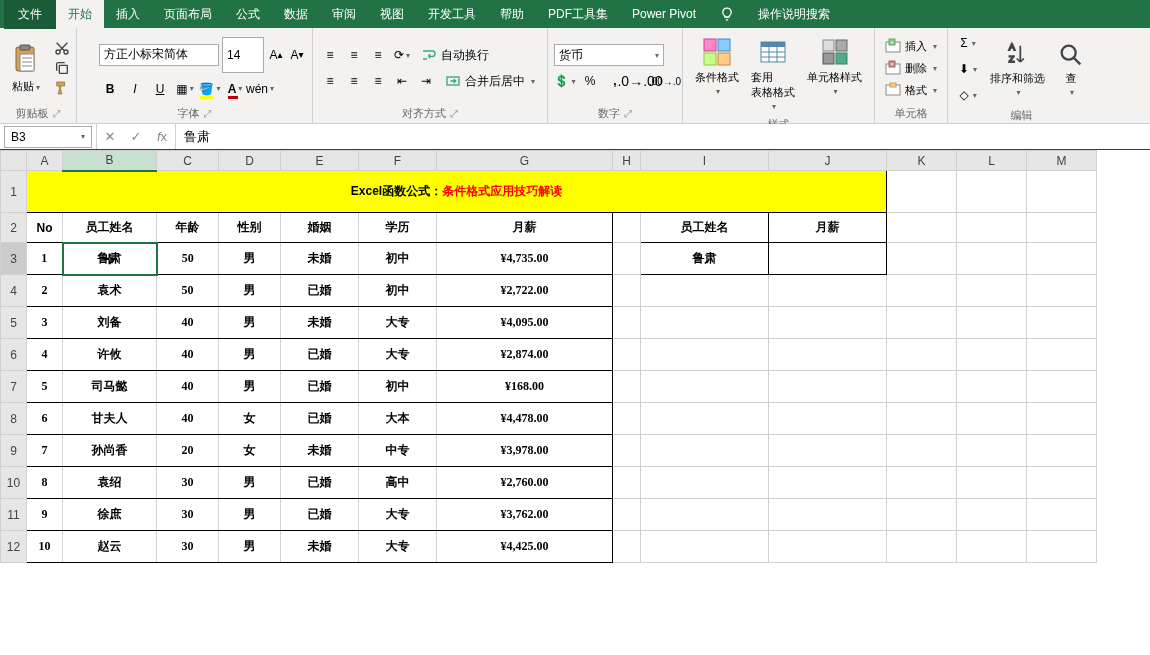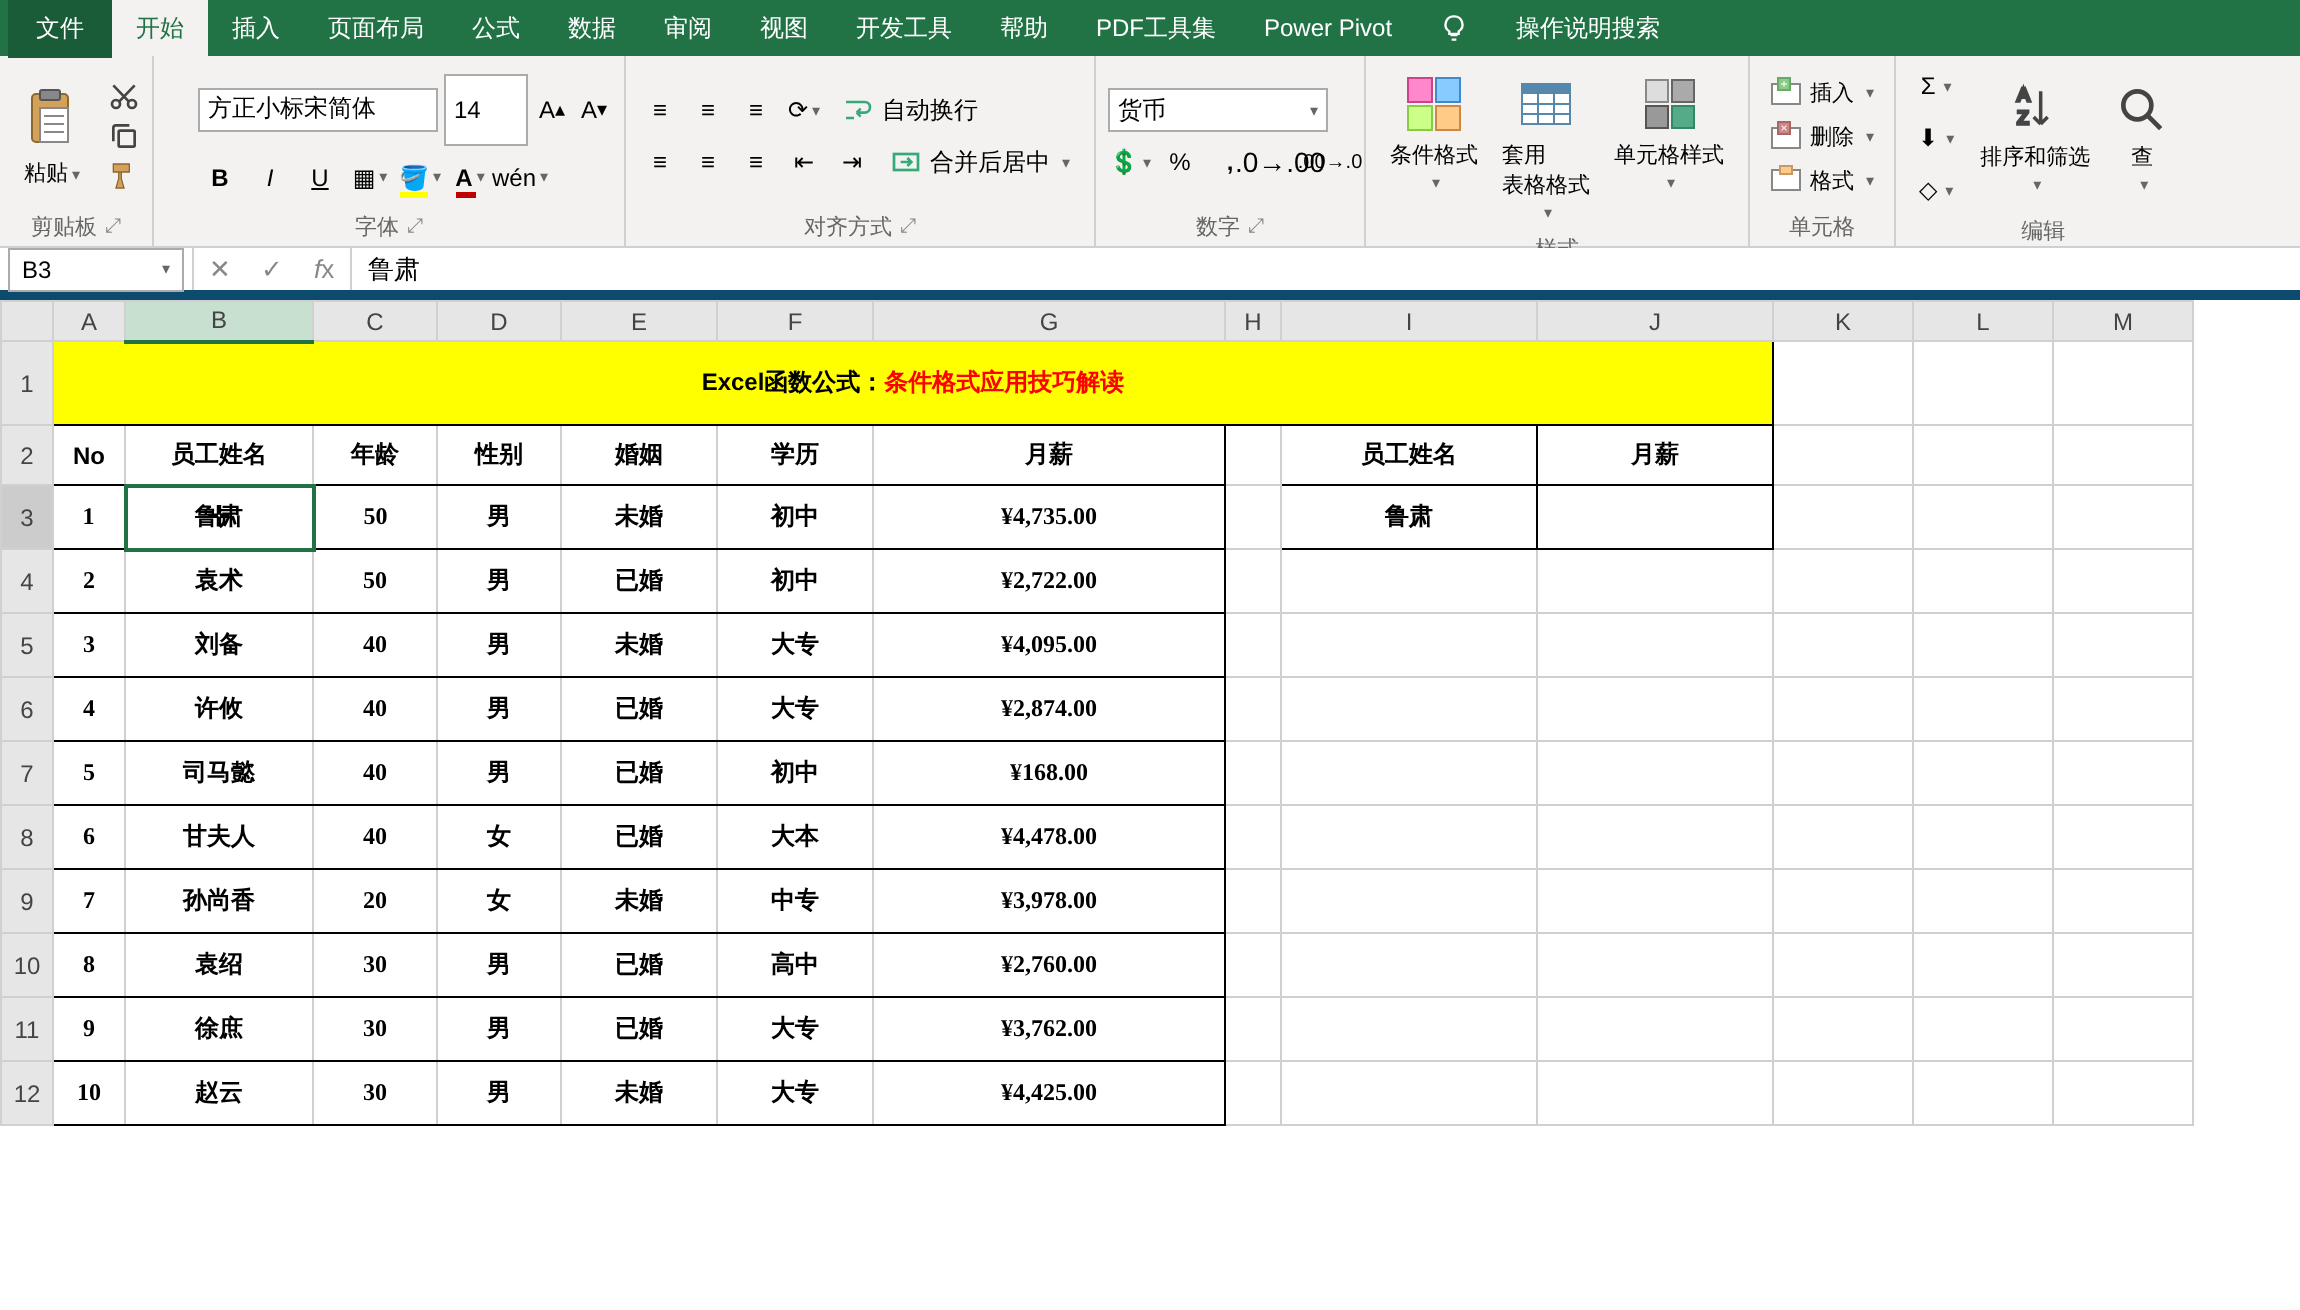--- a/index.html
+++ b/index.html
@@ -45,21 +45,21 @@
     .styles-section { display: flex; gap: 0; justify-content: flex-end; }
     .style-btn { display: flex; flex-direction: column; align-items: center; gap: 2px; padding: 4px 6px; cursor: pointer; font-size: 11px; }
     .style-icon { width: 32px; height: 32px; }
     
     .cells-section { display: flex; flex-direction: column; gap: 2px; }
     .cell-btn { display: flex; align-items: center; gap: 4px; padding: 2px 4px; cursor: pointer; font-size: 11px; }
     .edit-col { display: flex; flex-direction: column; gap: 4px; }
     .big-btn { display: flex; flex-direction: column; align-items: center; padding: 4px; cursor: pointer; font-size: 11px; gap: 2px; }
     
     
-    .formula-bar { height: 26px; display: flex; align-items: center; border-bottom: 5px solid #0c4a6e; background: #fff; }
+    .formula-bar { height: 26px; display: flex; align-items: center; border-bottom: 1px solid #0c4a6e; background: #fff; }
     .name-box { width: 88px; height: 22px; border: 1px solid #ababab; margin: 0 4px; padding: 0 6px; display: flex; align-items: center; justify-content: space-between; background: #fff; }
     .formula-buttons { display: flex; border-left: 1px solid #d0d0d0; border-right: 1px solid #d0d0d0; height: 100%; align-items: center; }
     .fb-btn { width: 26px; height: 100%; display: flex; align-items: center; justify-content: center; cursor: pointer; color: #888; font-size: 13px; }
     .formula-input { flex: 1; height: 100%; border: none; padding: 0 8px; font-size: 13px; outline: none; }
     
     
     .grid-area { position: relative; overflow: hidden; }
     .grid { border-collapse: collapse; }
     .grid th, .grid td { border: 1px solid #d0d0d0; font-size: 12px; text-align: center; background: #fff; }
     .grid .col-header { background: #e6e6e6; height: 20px; font-weight: normal; color: #444; }

